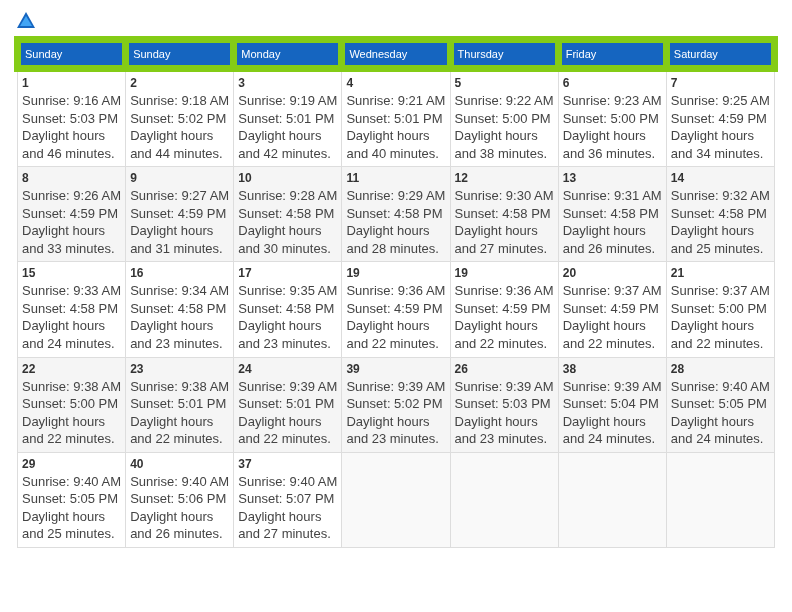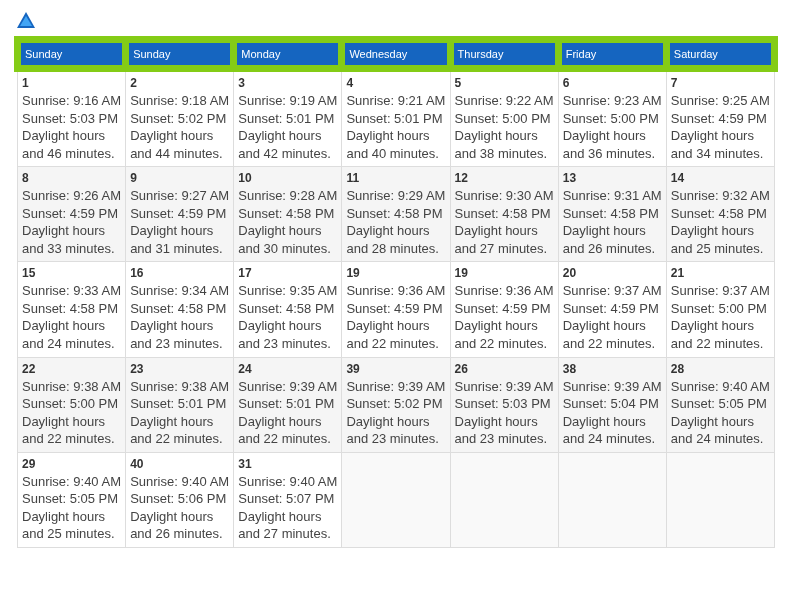--- a/index.html
+++ b/index.html
@@ -397,21 +397,21 @@
           <td>
         <span class="day-number">40</span>
         <div class="day-info">
           Sunrise: 9:40 AM<br>
           Sunset: 5:06 PM<br>
           Daylight hours<br>
           and 26 minutes.
         </div>
       </td>
           <td>
-        <span class="day-number">31</span>
+        <span class="day-number">37</span>
         <div class="day-info">
           Sunrise: 9:40 AM<br>
           Sunset: 5:07 PM<br>
           Daylight hours<br>
           and 27 minutes.
         </div>
       </td>
           <td class="empty-cell"></td>
           <td class="empty-cell"></td>
           <td class="empty-cell"></td>

